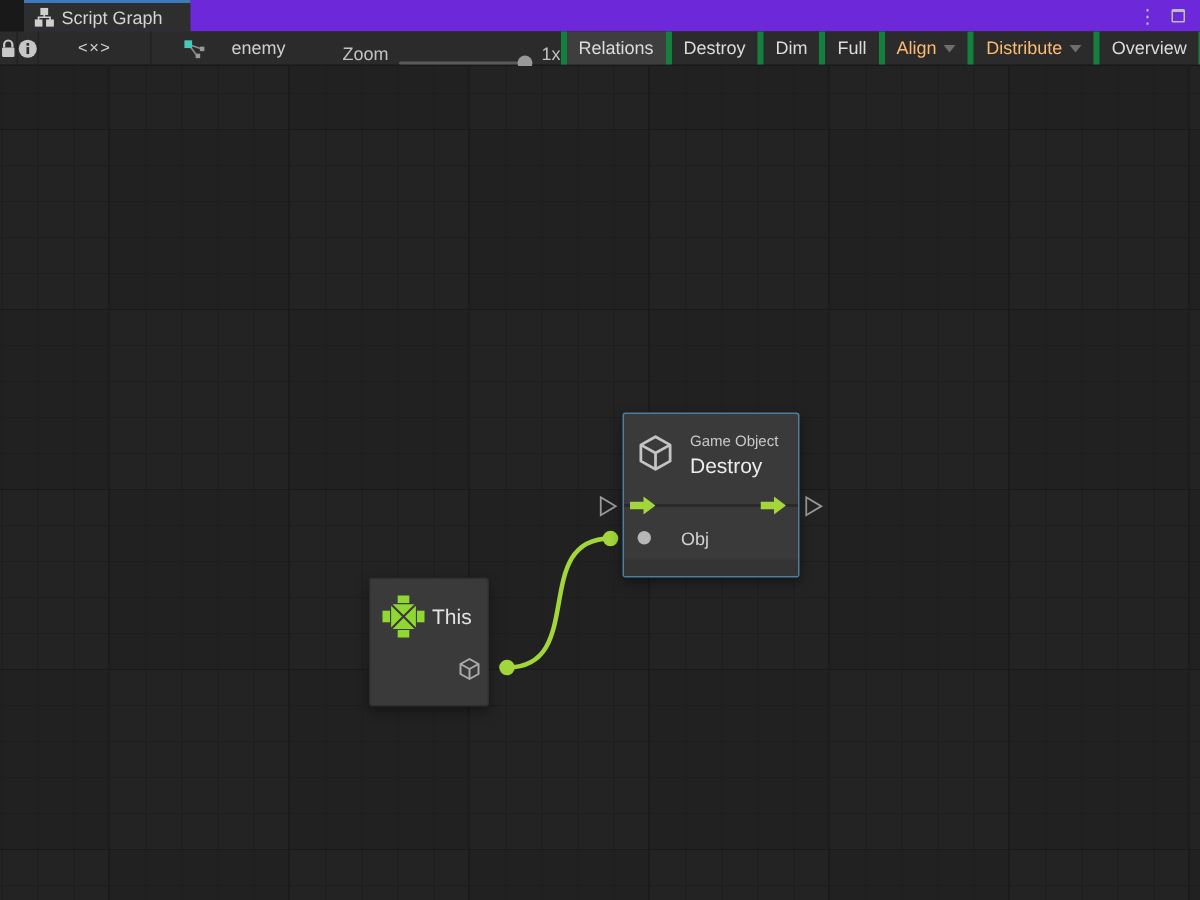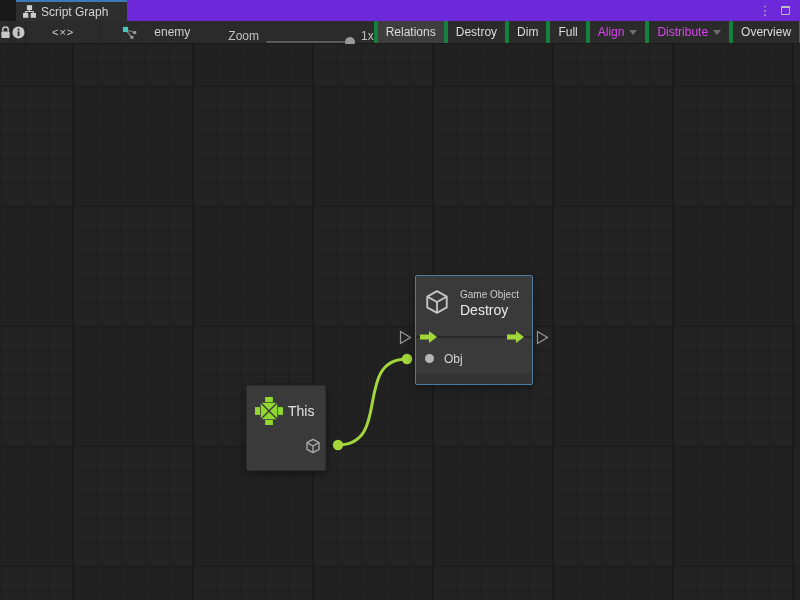--- a/index.html
+++ b/index.html
@@ -24,21 +24,21 @@
   .code-glyph { color:#cfcfcf; font-size:11px; letter-spacing:1px; padding:0 18px; }
   .crumb { display:flex; align-items:center; gap:17px; margin-left:21px; color:#cfcfcf; }
   .zoom-cluster { display:flex; align-items:flex-end; margin-left:38px; gap:7px; }
   .zoom-label { color:#c2c2c2; }
   .slider-track { position:relative; width:88px; height:2px; background:#5a5a5a; border-radius:1px; }
   .slider-handle { position:absolute; right:-1px; top:-4px; width:10px; height:10px; border-radius:50%; background:#989898; }
   .zoom-value { color:#c2c2c2; }
   .tb-right { margin-left:auto; display:flex; align-items:stretch; }
   .tb-right .tbtn { display:flex; align-items:center; padding:0 8px; border-left:4px solid #15803d; color:#dcdcdc; white-space:nowrap; }
   .tbtn.active { background:#3e3e3e; }
-  .tbtn.disabled { color:#d946ef; }
+  .tbtn.disabled { color:#fdba74; }
   .dd-arrow { display:inline-block; margin-left:5px; width:0; height:0;
     border-left:4px solid transparent; border-right:4px solid transparent; border-top:5px solid #6e6e6e; }
 
   
   .canvas { position:absolute; left:0; top:44px; width:800px; height:556px;
     background-color:#212121;
     background-image:
       linear-gradient(90deg, #191919 1px, transparent 1px),
       linear-gradient(#191919 1px, transparent 1px),
       linear-gradient(90deg, #1d1d1d 1px, transparent 1px),
@@ -60,21 +60,21 @@
 
   
   .node-destroy { left:415px; top:231px; width:118px; height:110px; }
   .node-destroy .hdr-ic { position:absolute; left:8px; top:12px; }
   .node-destroy .ncat { position:absolute; left:44px; top:13px; font-size:10px; color:#c9c9c9; }
   .node-destroy .ntitle { position:absolute; left:44px; top:26px; font-size:14px; color:#ececec; }
   .flow-line { position:absolute; left:0; top:60px; width:100%; height:2px; background:#2a2a2a; }
   .arrow-in  { position:absolute; left:4px; top:55px; }
   .arrow-out { position:absolute; right:8px; top:55px; }
   .port-dot { position:absolute; left:9px; top:78px; width:9px; height:9px; border-radius:50%; background:#b6b6b6; }
-  .port-label { position:absolute; left:28px; top:76px; font-size:12px; color:#d2d2d2; }
+  .port-label { position:absolute; left:38px; top:76px; font-size:12px; color:#d2d2d2; }
   .node-footer { position:absolute; left:0; bottom:0; width:100%; height:11px; background:#343434; }
 </style>
 </head>
 <body>
 
 <div class="tabbar">
   <div class="tab">
     <svg width="13" height="13" viewBox="0 0 16 16">
       <g fill="none" stroke="#cfcfcf" stroke-width="1.4">
         <rect x="5.5" y="1" width="5" height="4.5" fill="#cfcfcf"></rect>

